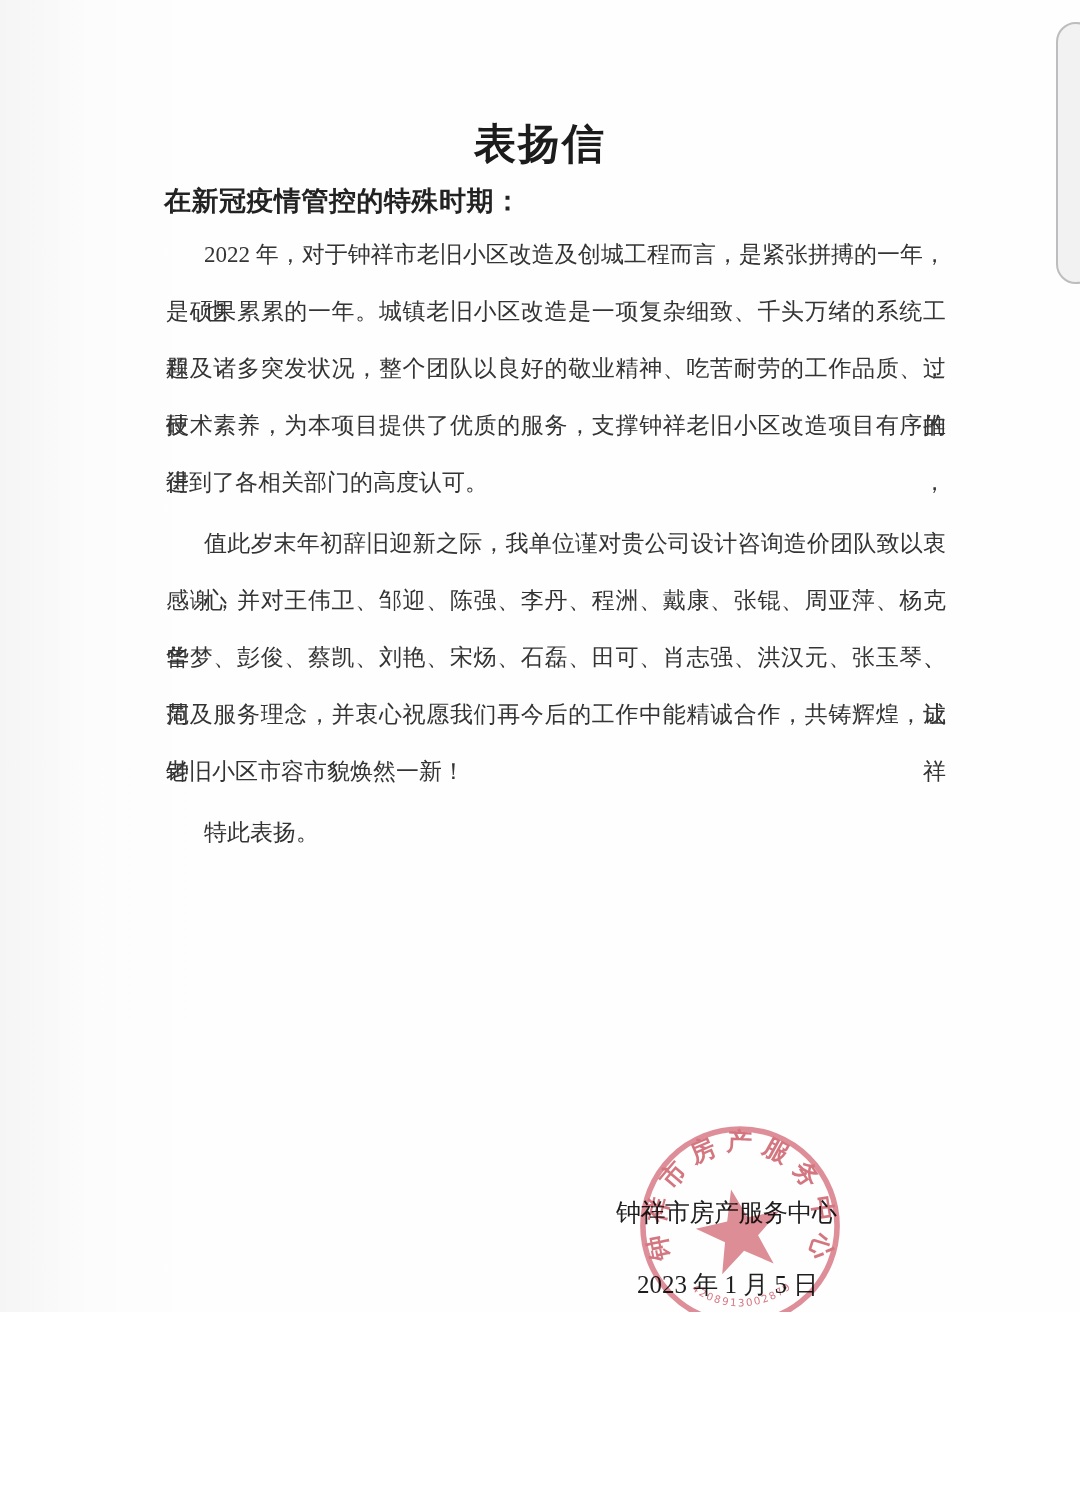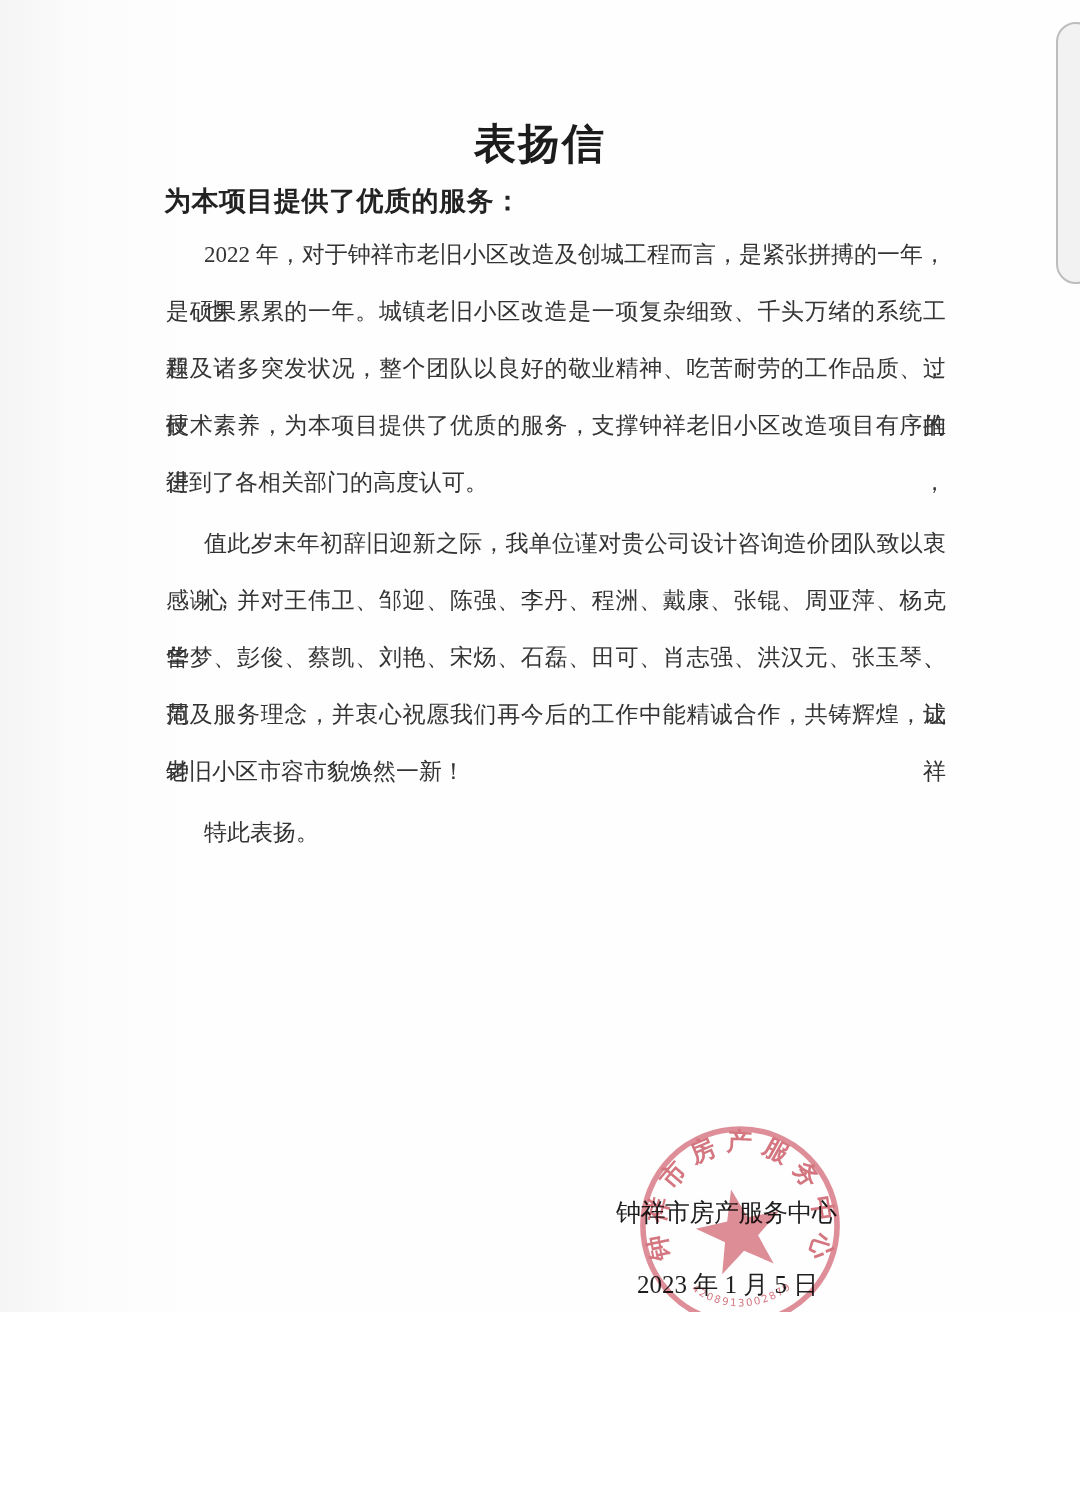--- a/index.html
+++ b/index.html
@@ -98,21 +98,21 @@
 </style>
 </head>
 <body>
 
 <div class="page">
 
   <div class="scroll-thumb"></div>
 
   <div class="doc-title">表扬信</div>
 
-  <div class="salutation">为本项目提供了优质的服务：</div>
+  <div class="salutation">在新冠疫情管控的特殊时期：</div>
 
   <div class="letter-body" id="letter-body">
       <div class="paragraph">
         <div class="body-line indent fill">2022 年，对于钟祥市老旧小区改造及创城工程而言，是紧张拼搏的一年，也</div>
         <div class="body-line fill">是硕果累累的一年。城镇老旧小区改造是一项复杂细致、千头万绪的系统工程，</div>
         <div class="body-line fill">题及诸多突发状况，整个团队以良好的敬业精神、吃苦耐劳的工作品质、过硬的</div>
         <div class="body-line fill">技术素养，为本项目提供了优质的服务，支撑钟祥老旧小区改造项目有序推进，</div>
         <div class="body-line">得到了各相关部门的高度认可。</div>
       </div>
       <div class="paragraph">

